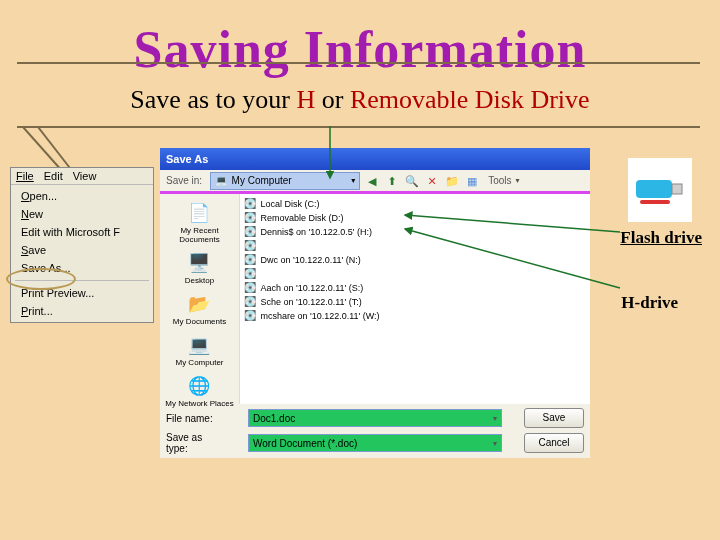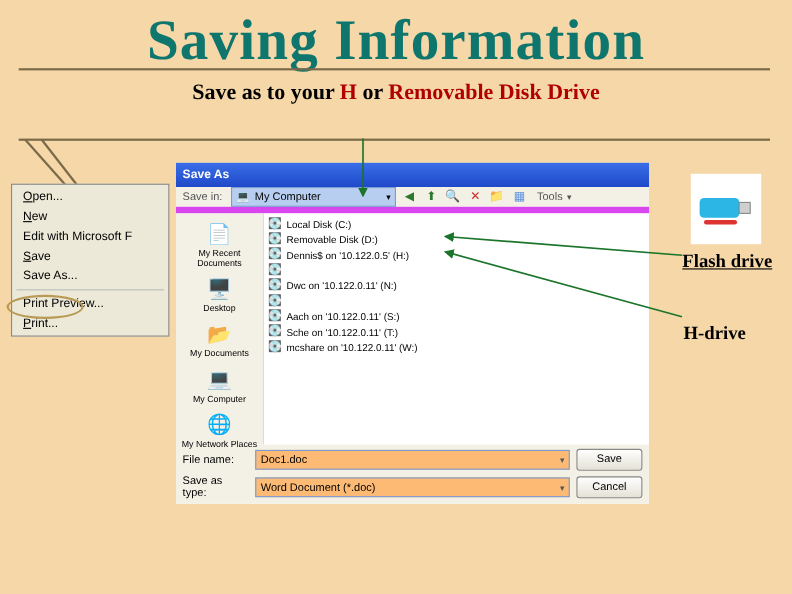--- a/index.html
+++ b/index.html
@@ -6,32 +6,31 @@
   body {
     width: 720px; height: 540px;
     background: #f5d7a8;
     font-family: "Times New Roman", serif;
     position: relative;
     overflow: hidden;
   }
   .title {
     font-size: 52px;
     font-weight: bold;
-    color: #0f766e;
+    color: #a21caf;
     text-align: center;
-    padding-top: 8px;
+    padding-top: 20px;
     letter-spacing: 1px;
     font-family: Georgia, "Times New Roman", serif;
   }
   .subtitle {
-    font-size: 20px;
+    font-size: 26px;
     text-align: center;
     margin-top: 6px;
     color: #000;
-    font-weight: bold;
   }
   .subtitle .red { color: #b00000; }
   .hr1 { position:absolute; left:17px; right:20px; top:62px; border-top:2px solid #7a6a4a; }
   .hr2 { position:absolute; left:17px; right:20px; top:126px; border-top:2px solid #7a6a4a; }
 
   
   .file-menu {
     position: absolute;
     left: 10px; top: 167px;
     width: 144px;
@@ -69,21 +68,21 @@
     padding: 0 6px;
     font-weight: bold;
     font-size: 11px;
   }
   .toolbar {
     height: 24px;
     background: #f3f1e6;
     display: flex; align-items: center;
     gap: 4px;
     padding: 0 6px;
-    border-bottom: 6px solid #d946ef;
+    border-bottom: 3px solid #d946ef;
   }
   .toolbar .label { color: #555; margin-right: 4px; }
   .savein-select {
     flex: 0 0 150px;
     height: 18px;
     border: 1px solid #7a9ad0;
     background: #b8cef0;
     display: flex; align-items: center;
     padding: 0 4px;
     font-size: 10px;
@@ -117,28 +116,28 @@
   .file-row { display:flex; align-items:center; gap:4px; }
   .drive-icon { font-size:10px; color:#707070; }
 
   .bottom {
     height: 54px;
     background: #f3f1e6;
     padding: 4px 6px;
     display: grid;
     grid-template-columns: 60px 1fr 60px;
     grid-template-rows: 1fr 1fr;
-    gap: 4px 6px;
+    gap: 4px 22px;
     align-items: center;
     font-size: 10px;
   }
   .field {
     height: 18px;
     border: 1px solid #7a9ad0;
-    background: #fdba74;
+    background: #22c55e;
     display:flex; align-items:center;
     padding: 0 4px;
     font-size: 10px;
   }
   .field .drop { margin-left:auto; font-size:8px; color:#555; }
   .btn {
     height: 20px;
     border: 1px solid #888;
     border-radius: 3px;
     background: linear-gradient(#fefefe,#e4e2d6);
@@ -179,20 +178,25 @@
   <span>Save as</span><span> to your  </span><span class="red">H</span><span>  or   </span><span class="red">Removable Disk Drive</span>
 </div>
 <div class="hr2"></div>
 
 <svg class="slashes">
   <line x1="5" y1="0" x2="45" y2="45" stroke="#7a6a4a" stroke-width="2"></line>
   <line x1="20" y1="0" x2="55" y2="45" stroke="#7a6a4a" stroke-width="2"></line>
 </svg>
 
 <div class="file-menu">
+  <div class="menubar">
+    <span>File</span>
+    <span>Edit</span>
+    <span>View</span>
+  </div>
   <div class="items">
     <div class="item underline-first">Open...</div>
     <div class="item underline-first">New</div>
     <div class="item">Edit with Microsoft F</div>
     <div class="item underline-first">Save</div>
     <div class="item">Save As...</div>
     <div class="sep"></div>
     <div class="item">Print Preview...</div>
     <div class="item underline-first">Print...</div>
   </div>

